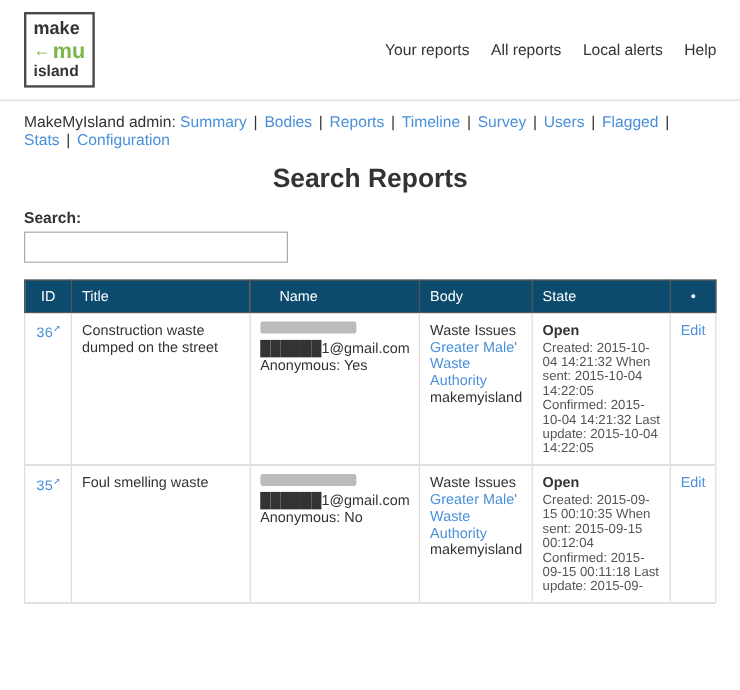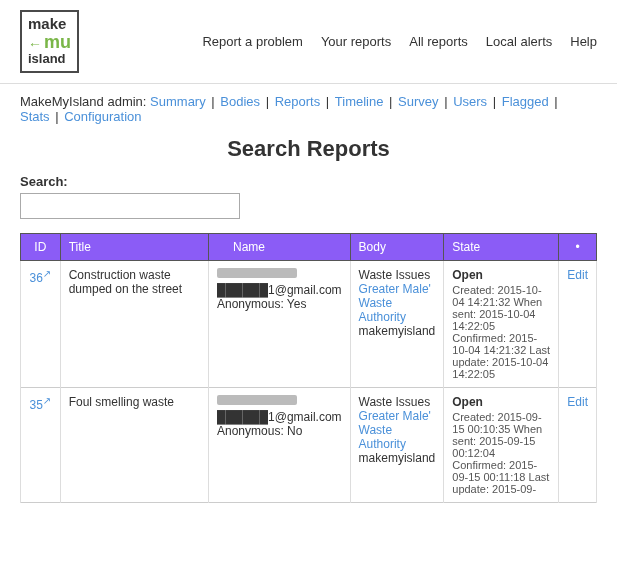--- a/index.html
+++ b/index.html
@@ -78,21 +78,21 @@
       margin-bottom: 14px;
     }
 
     
     #reports-table {
       width: 100%;
       border-collapse: collapse;
       font-size: 12px;
     }
     #reports-table thead tr {
-      background: #8b5cf6;
+      background: #0c4a6e;
       color: #fff;
     }
     #reports-table thead th {
       padding: 6px 8px;
       text-align: left;
       font-weight: normal;
       border: 1px solid #555;
     }
     #reports-table thead th.col-id { width: 40px; text-align: center; }
     #reports-table thead th.col-title { width: 170px; }
@@ -106,20 +106,21 @@
       vertical-align: top;
     }
     #reports-table tbody td {
       padding: 7px 8px;
       border-left: 1px solid #ddd;
       border-right: 1px solid #ddd;
     }
     #reports-table tbody td.col-id {
       text-align: center;
       color: #4a90d9;
+      font-family: Liberation Mono, monospace;
     }
     #reports-table tbody td.col-id a {
       color: #4a90d9;
       text-decoration: none;
     }
     .name-blurred {
       display: inline-block;
       background: #bbb;
       height: 10px;
       border-radius: 2px;
@@ -149,21 +150,20 @@
     <div id="logo-box">
       <div class="logo-make">make</div>
       <div style="display:flex;align-items:center;gap:2px;">
         <span class="logo-arrow">←</span>
         <span class="logo-mu">mu</span>
       </div>
       <div class="logo-island">island</div>
     </div>
   </div>
   <nav id="nav-links">
-    <a href="#">Report a problem</a>
     <a href="#">Your reports</a>
     <a href="#">All reports</a>
     <a href="#">Local alerts</a>
     <a href="#">Help</a>
   </nav>
 </div>
 
 <div id="admin-bar">
   <span>MakeMyIsland admin:</span>
   <a href="#">Summary</a><span class="separator"> | </span>

